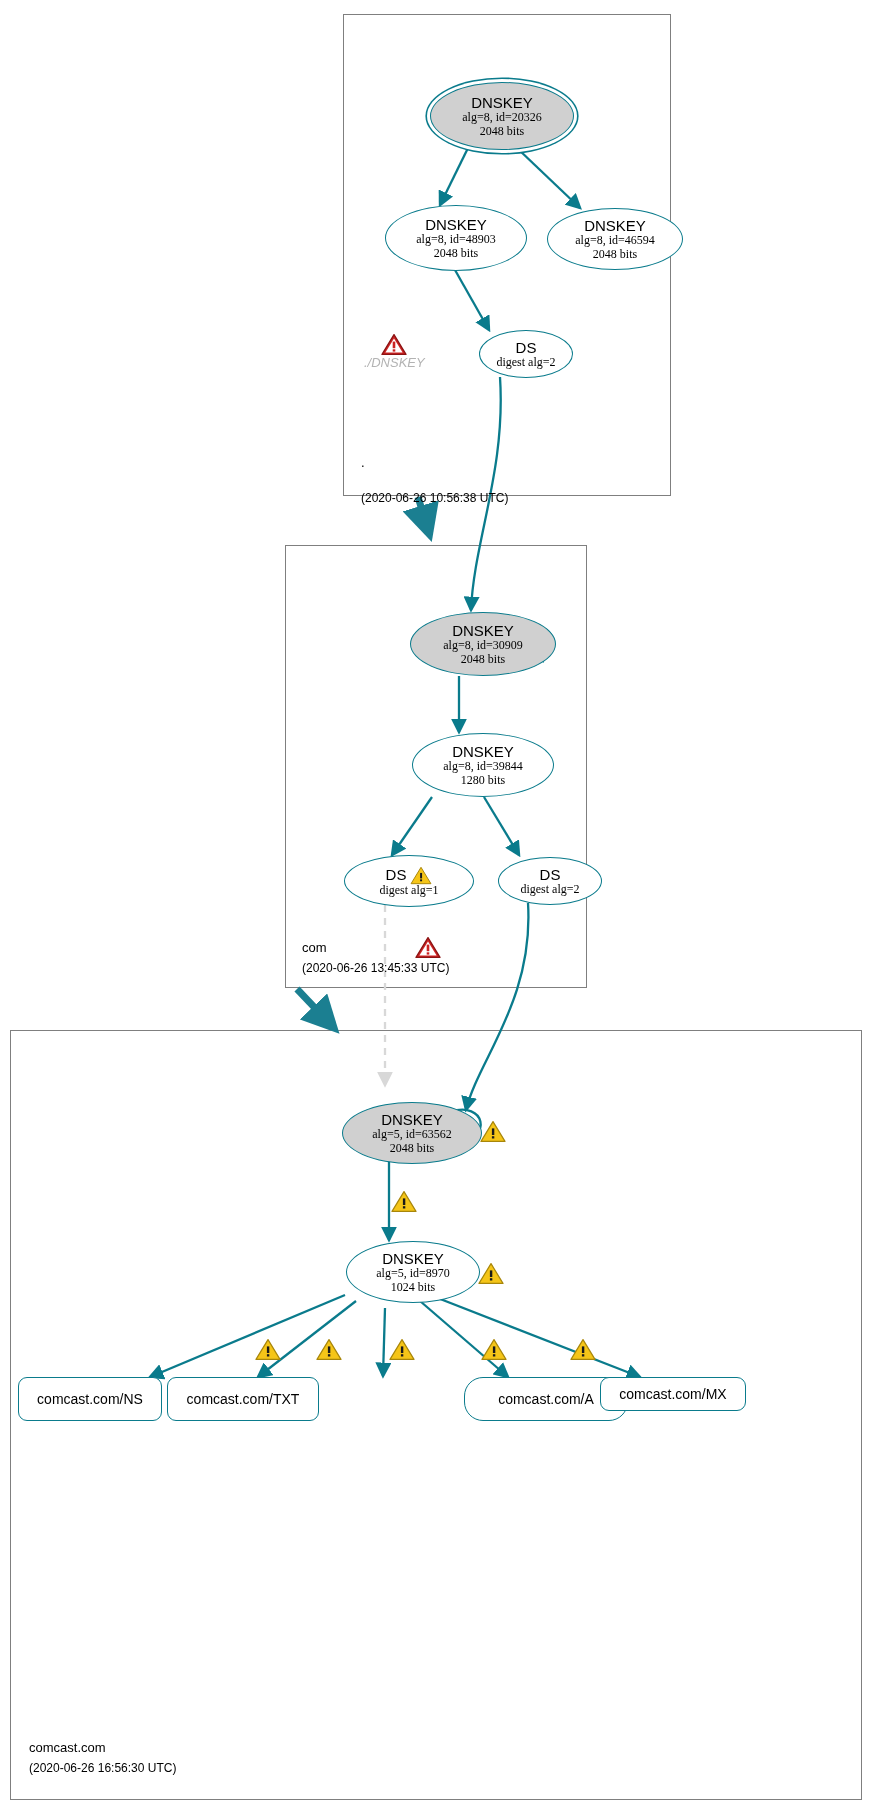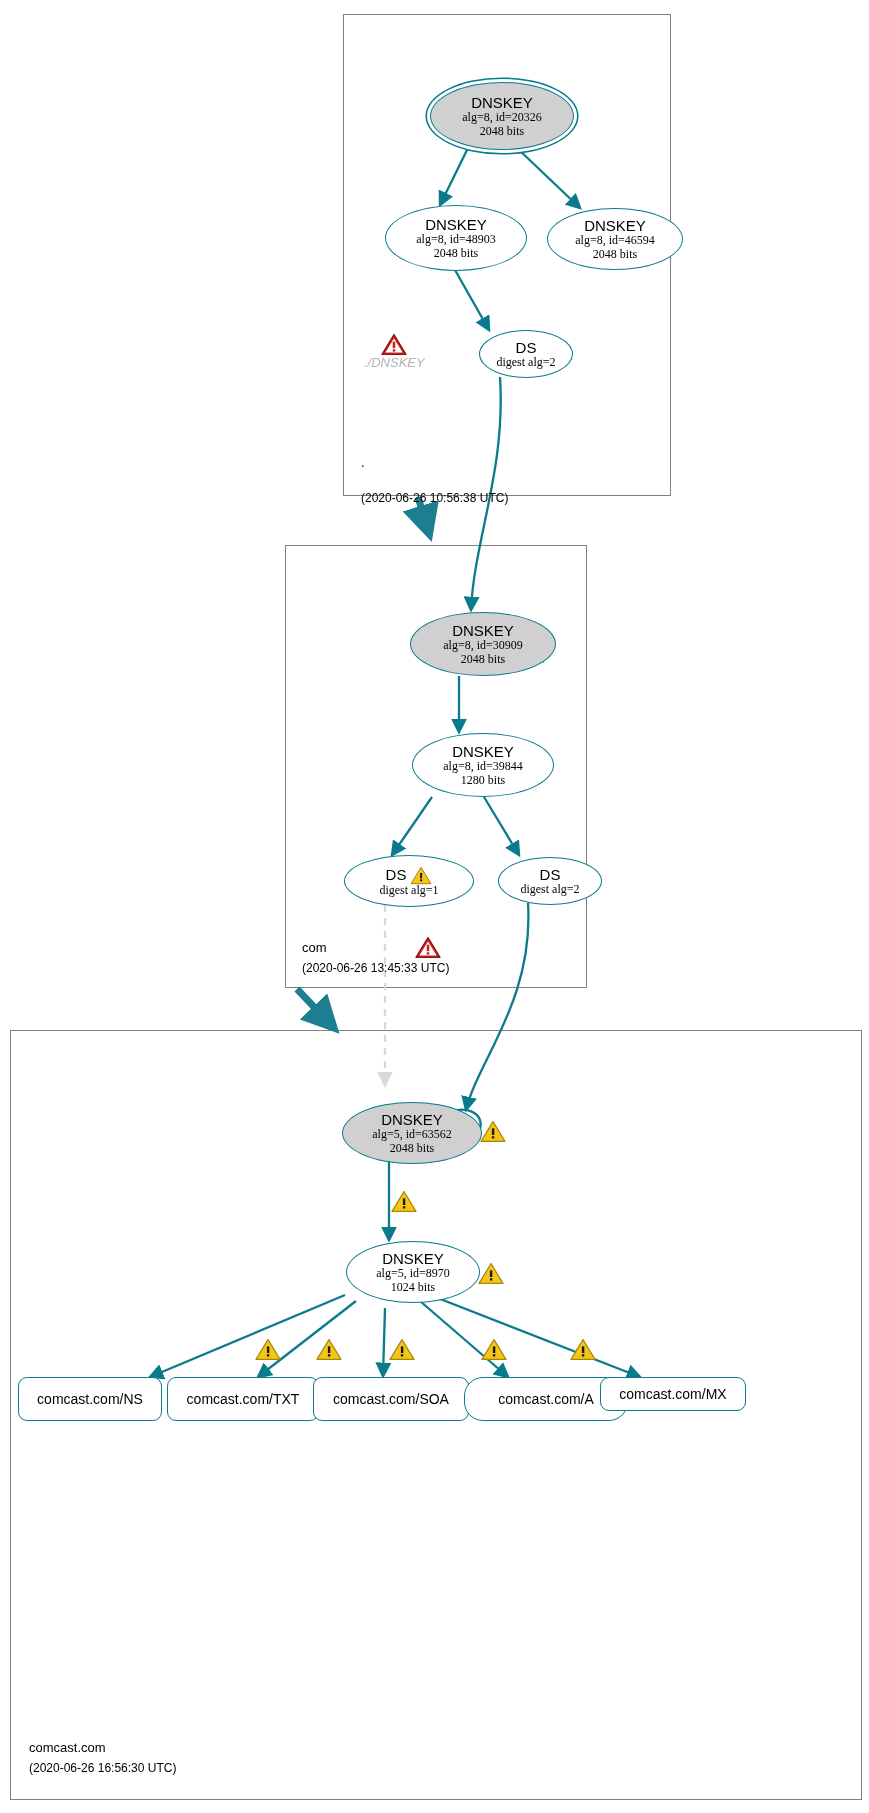--- a/index.html
+++ b/index.html
@@ -213,20 +213,19 @@
     <rect x="11.9" y="16.2" width="2.4" height="2.3" fill="#1a1a1a"></rect>
   </svg>
   <svg class="warnicon" style="left:570px;top:1338px;" viewBox="0 0 26 23">
     <path d="M13 1.6 L25 21.4 L1 21.4 Z" fill="#f5c518" stroke="#a8860a" stroke-width="1.2" stroke-linejoin="round"></path>
     <rect x="11.9" y="8.4" width="2.4" height="6.6" fill="#1a1a1a"></rect>
     <rect x="11.9" y="16.2" width="2.4" height="2.3" fill="#1a1a1a"></rect>
   </svg>
 
   <div class="rrbox" style="left:18px;top:1377px;width:144px;height:44px;">comcast.com/NS</div>
   <div class="rrbox" style="left:167px;top:1377px;width:152px;height:44px;">comcast.com/TXT</div>
-  <div class="rrbox" style="left:313px;top:1377px;width:156px;height:44px;">comcast.com/SOA</div>
   <div class="rrbox" style="left:464px;top:1377px;width:164px;height:44px;border-radius:19px;">comcast.com/A</div>
   <div class="rrbox" style="left:600px;top:1377px;width:146px;height:34px;">comcast.com/MX</div>
 
   <div class="zonelabel zonename" style="left:29px;top:1740px;">comcast.com</div>
   <div class="zonelabel zonetime" style="left:29px;top:1761px;">(2020-06-26 16:56:30 UTC)</div>
 
 </div>
 
 </body></html>

